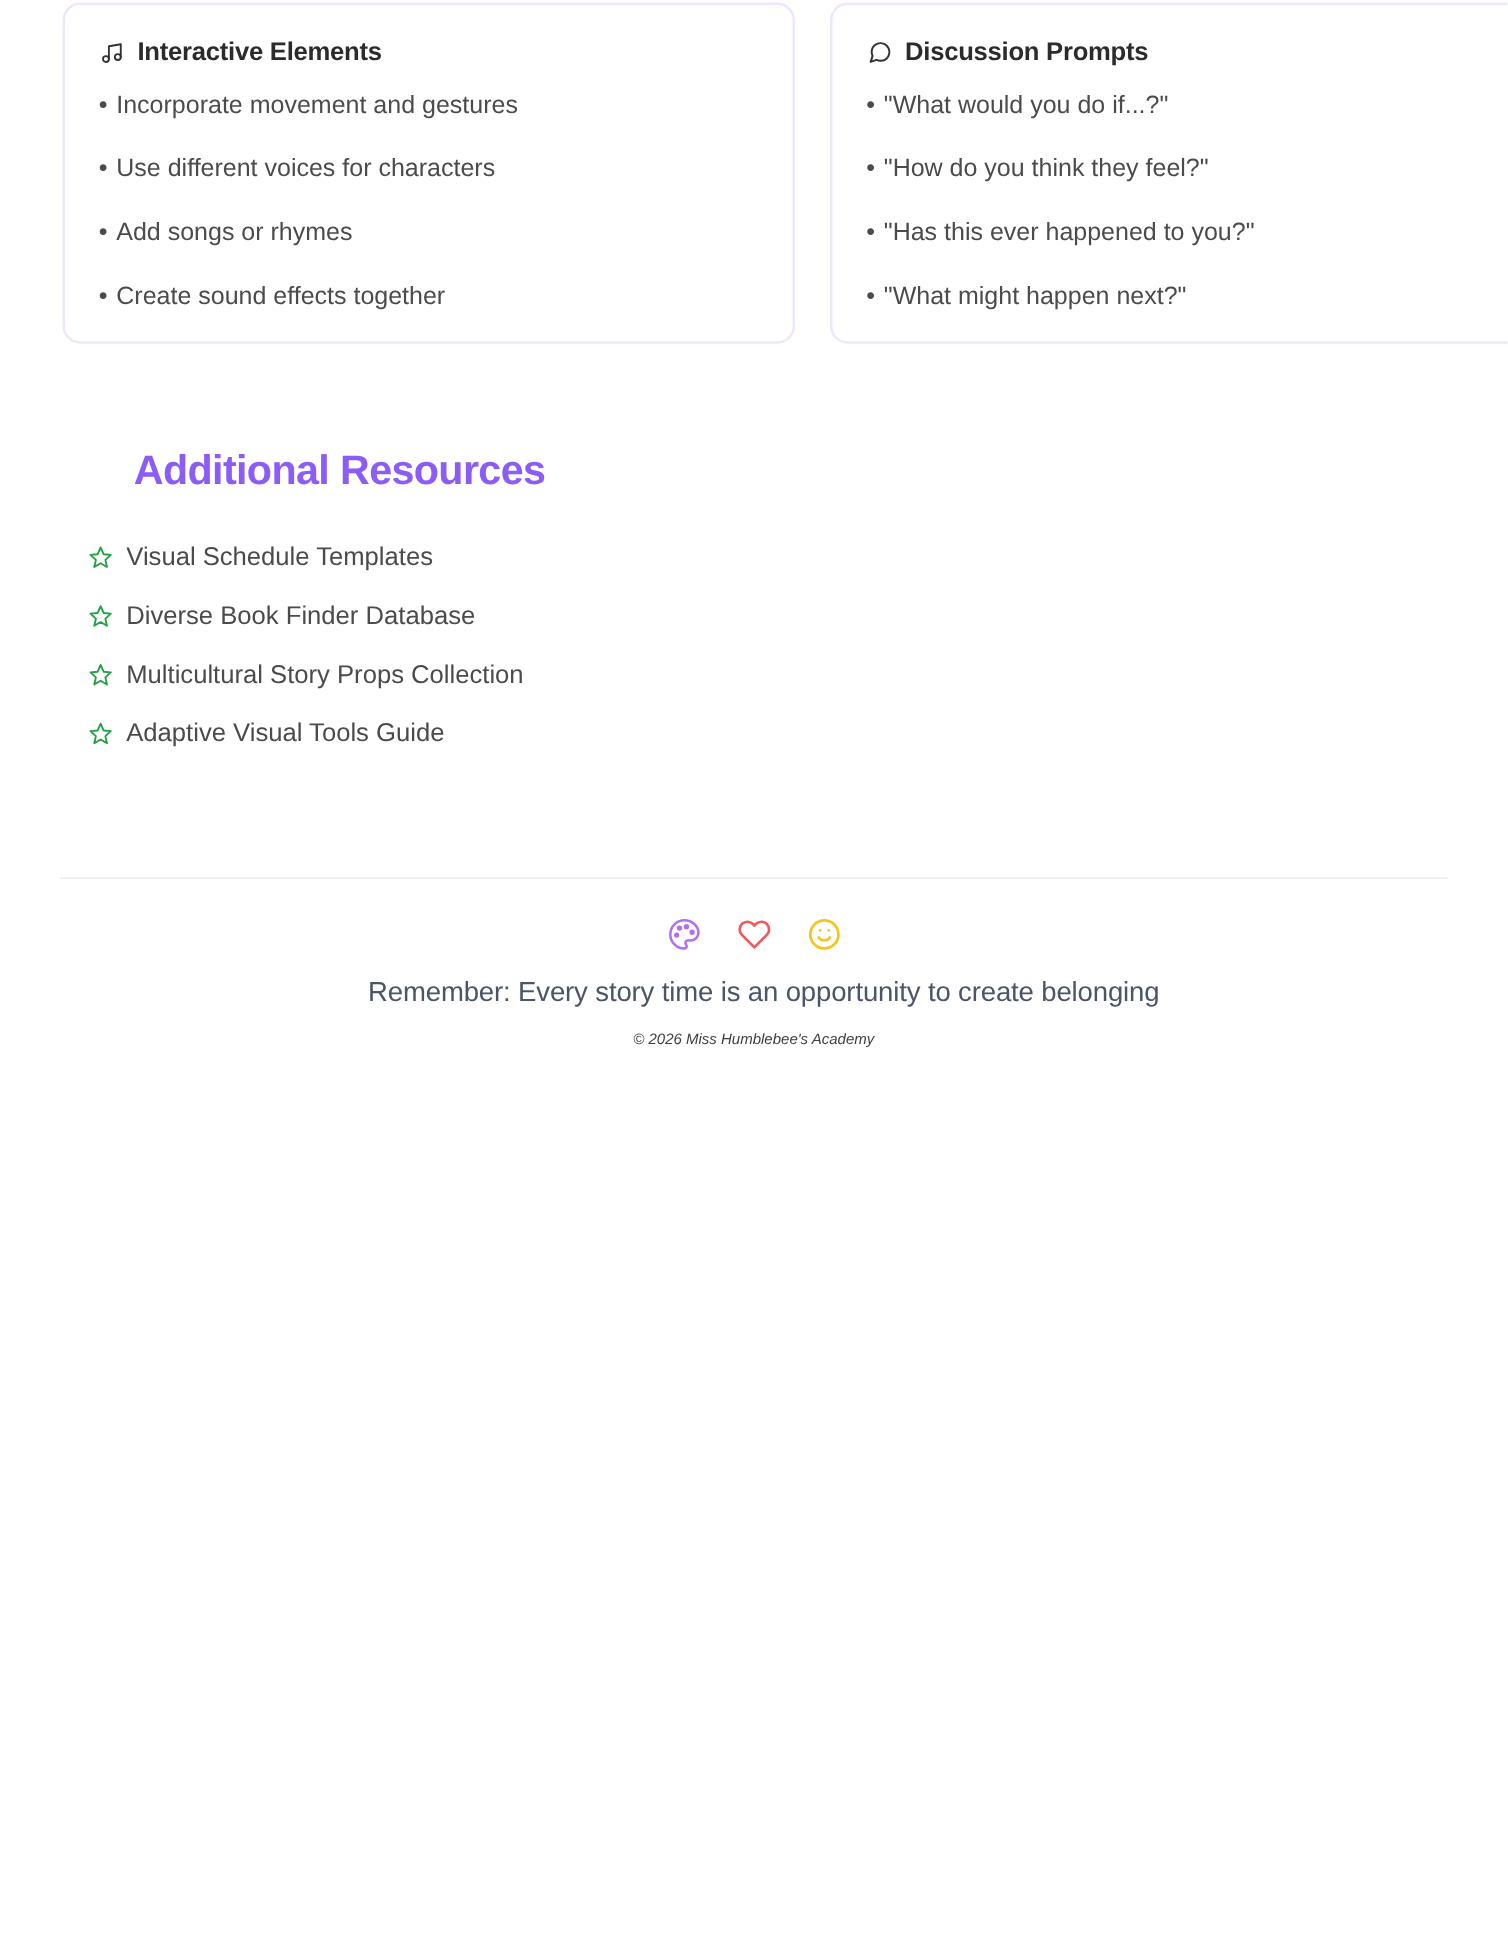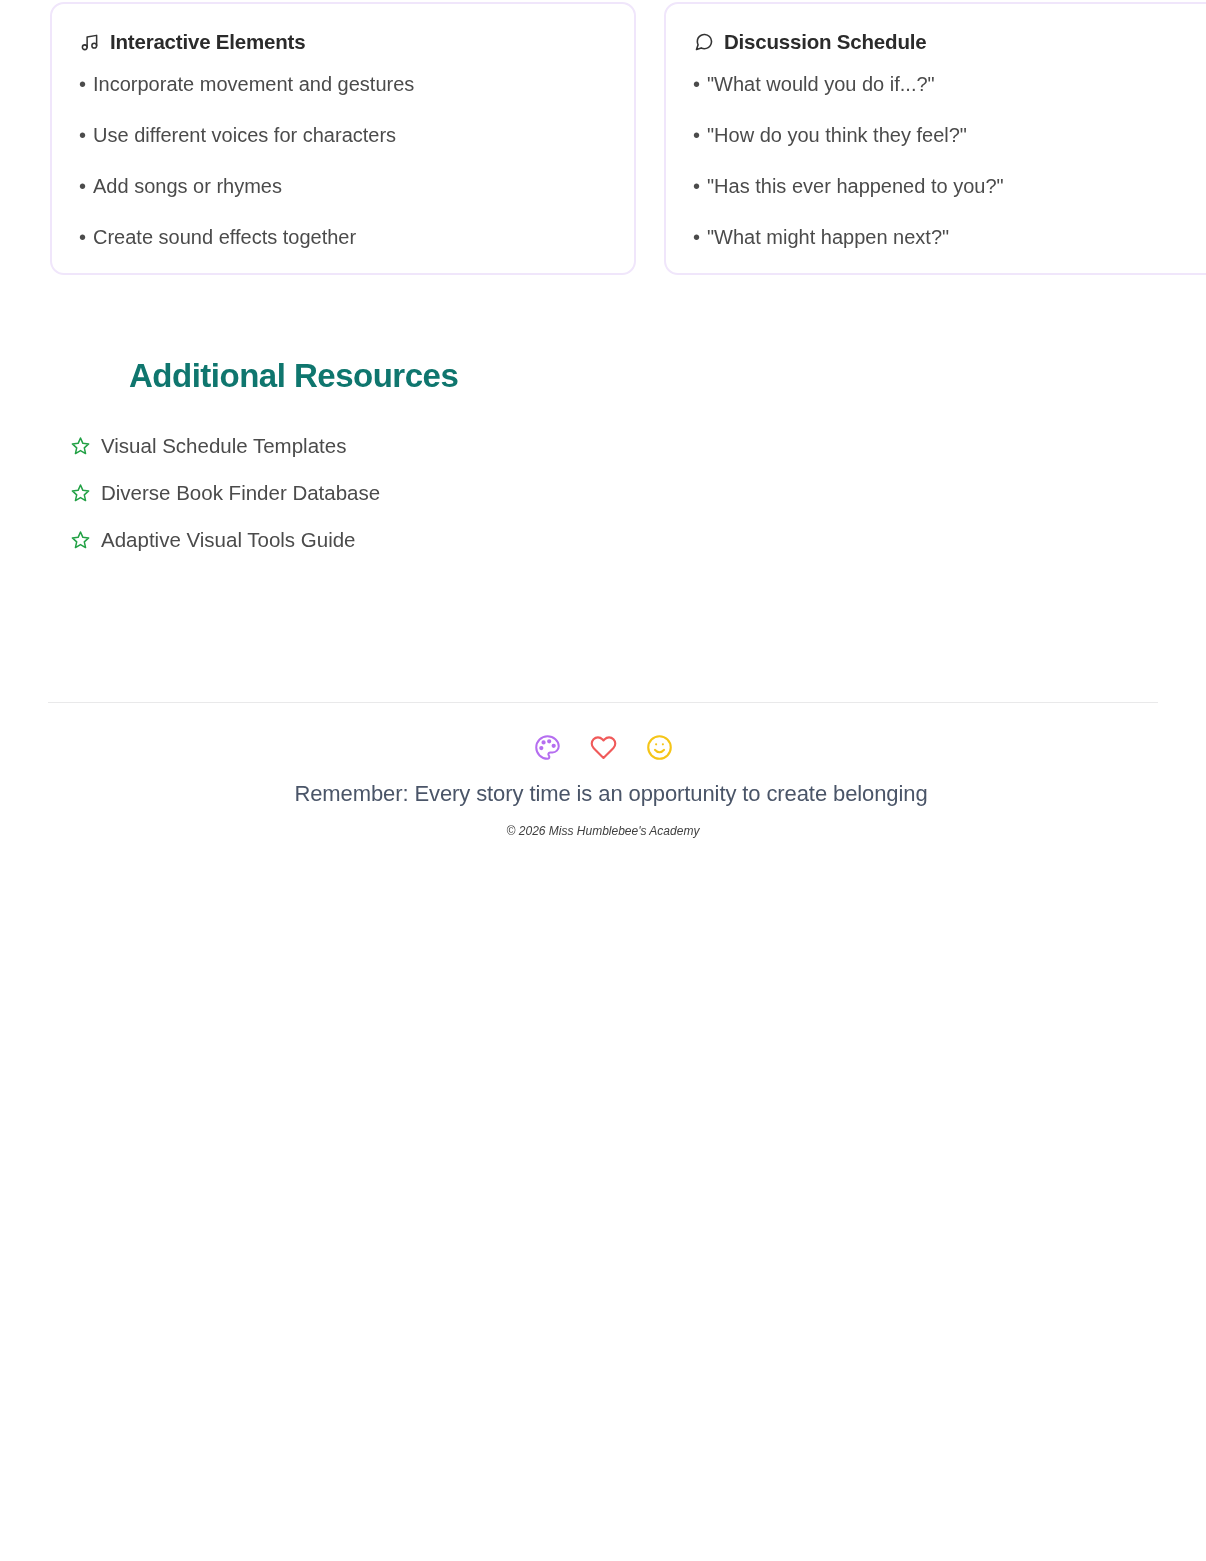--- a/index.html
+++ b/index.html
@@ -69,25 +69,25 @@
     padding: 0;
     margin: 0 0 31px 0;
     white-space: nowrap;
   }
   .card-list li:last-child { margin-bottom: 0; }
   .bullet-dot { margin-right: 7px; color: #4b4b4b; }
 
   
   .resources-heading {
     position: absolute;
-    left: 129px;
+    left: 107px;
     top: 330px;
     font-size: 33px;
     font-weight: bold;
-    color: #0f766e;
+    color: #8b5cf6;
     letter-spacing: -0.5px;
   }
   .resources-list {
     position: absolute;
     left: 70px;
     top: 430px;
     list-style: none;
     margin: 0;
     padding: 0;
     width: 700px;
@@ -182,21 +182,21 @@
       </ul>
     </div>
 
     <div class="info-card">
       <div class="card-head">
         <span class="card-head-icon">
           <svg width="20" height="20" viewBox="0 0 24 24" fill="none" stroke="currentColor" stroke-width="1.9" stroke-linecap="round" stroke-linejoin="round">
             <path d="M21 11.5a8.38 8.38 0 0 1-.9 3.8 8.5 8.5 0 0 1-7.6 4.7 8.38 8.38 0 0 1-3.8-.9L3 21l1.9-5.7a8.38 8.38 0 0 1-.9-3.8 8.5 8.5 0 0 1 4.7-7.6 8.38 8.38 0 0 1 3.8-.9h.5a8.48 8.48 0 0 1 8 8v.5z"></path>
           </svg>
         </span>
-        <span class="card-head-title">Discussion Schedule</span>
+        <span class="card-head-title">Discussion Prompts</span>
       </div>
       <ul class="card-list">
         <li><span class="bullet-dot">•</span><span>"What would you do if...?"</span></li>
         <li><span class="bullet-dot">•</span><span>"How do you think they feel?"</span></li>
         <li><span class="bullet-dot">•</span><span>"Has this ever happened to you?"</span></li>
         <li><span class="bullet-dot">•</span><span>"What might happen next?"</span></li>
       </ul>
     </div>
   </div>
 
@@ -211,20 +211,28 @@
       </span>
       <span>Visual Schedule Templates</span>
     </li>
     <li>
       <span class="star-icon">
         <svg width="19" height="19" viewBox="0 0 24 24" fill="none" stroke="currentColor" stroke-width="1.9" stroke-linecap="round" stroke-linejoin="round">
             <polygon points="12 2.5 15 9.3 22.3 10 16.8 15 18.4 22.2 12 18.4 5.6 22.2 7.2 15 1.7 10 9 9.3 12 2.5"></polygon>
           </svg>
       </span>
       <span>Diverse Book Finder Database</span>
+    </li>
+    <li>
+      <span class="star-icon">
+        <svg width="19" height="19" viewBox="0 0 24 24" fill="none" stroke="currentColor" stroke-width="1.9" stroke-linecap="round" stroke-linejoin="round">
+            <polygon points="12 2.5 15 9.3 22.3 10 16.8 15 18.4 22.2 12 18.4 5.6 22.2 7.2 15 1.7 10 9 9.3 12 2.5"></polygon>
+          </svg>
+      </span>
+      <span>Multicultural Story Props Collection</span>
     </li>
     <li>
       <span class="star-icon">
         <svg width="19" height="19" viewBox="0 0 24 24" fill="none" stroke="currentColor" stroke-width="1.9" stroke-linecap="round" stroke-linejoin="round">
             <polygon points="12 2.5 15 9.3 22.3 10 16.8 15 18.4 22.2 12 18.4 5.6 22.2 7.2 15 1.7 10 9 9.3 12 2.5"></polygon>
           </svg>
       </span>
       <span>Adaptive Visual Tools Guide</span>
     </li>
   </ul>

